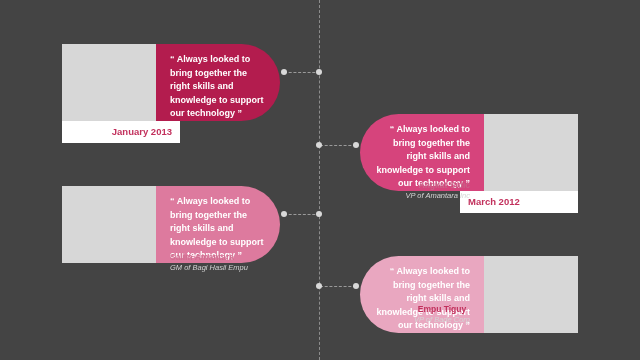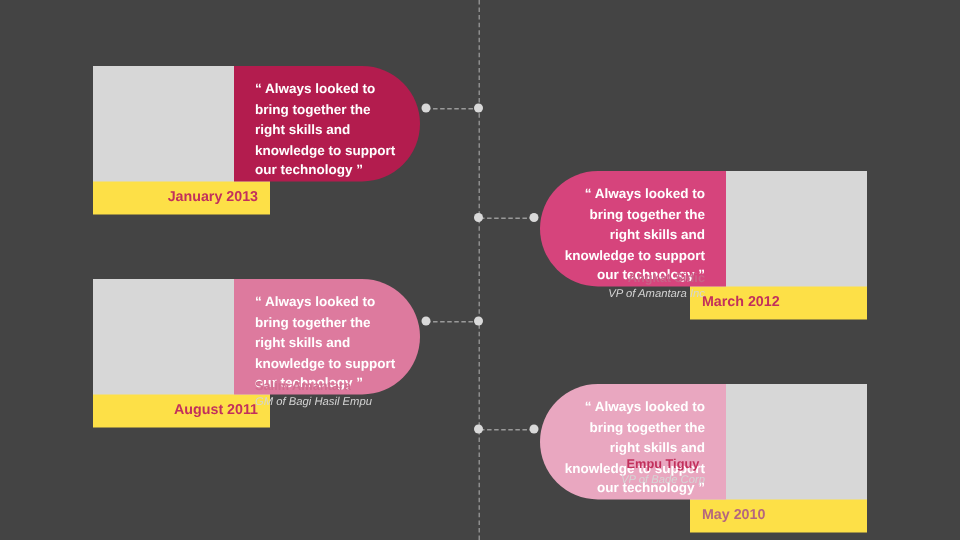--- a/index.html
+++ b/index.html
@@ -51,21 +51,21 @@
     position: relative;
     width: 100%;
     height: 100%;
   }
 
   
   .photo-block {
     position: absolute;
     top: 0;
     width: 118px;
-    background: #fde047;
+    background: #ffffff;
     z-index: 5;
   }
   .photo-img {
     width: 100%;
     height: 77px;
     background: #d7d7d7;
     display: block;
   }
   .photo-caption {
     height: 22px;
@@ -154,37 +154,35 @@
       <div class="attrib-name" style="color:#c96288;">Angkat Sidic</div>
       <div class="attrib-role">VP of Amantara Inc</div>
     </div>
   </div>
 </div>
 
 <div class="entry" id="entry-2" style="left:62px; top:186px; width:218px; height:96px;">
   <div class="entry-inner">
     <div class="photo-block" style="left:0;">
       <div class="photo-img"></div>
-      <div class="photo-caption align-right">August 2011</div>
     </div>
     <div class="quote-bubble left-entry" style="left:94px; width:124px; background:#dd7a9e;">
       <span>“ Always looked to bring together the right skills and knowledge to support our technology ”</span>
     </div>
     <div class="attrib align-left" style="left:108px; top:66px;">
       <div class="attrib-name" style="color:#d06e90;">Salim Amantara</div>
       <div class="attrib-role">GM of Bagi Hasil Empu</div>
     </div>
   </div>
 </div>
 
 <div class="entry" id="entry-3" style="left:360px; top:256px; width:218px; height:96px;">
   <div class="entry-inner">
     <div class="photo-block" style="right:0;">
       <div class="photo-img"></div>
-      <div class="photo-caption align-left faded">May 2010</div>
     </div>
     <div class="quote-bubble right-entry" style="left:0; width:124px; background:#e9a7c0;">
       <span>“ Always looked to bring together the right skills and knowledge to support our technology ”</span>
     </div>
     <div class="attrib align-right" style="right:108px; top:48px;text-align:center;">
       <div class="attrib-name" style="color:#c2305c;">Empu Tiguy</div>
       <div class="attrib-role">VP of Bade Corp</div>
     </div>
   </div>
 </div>

